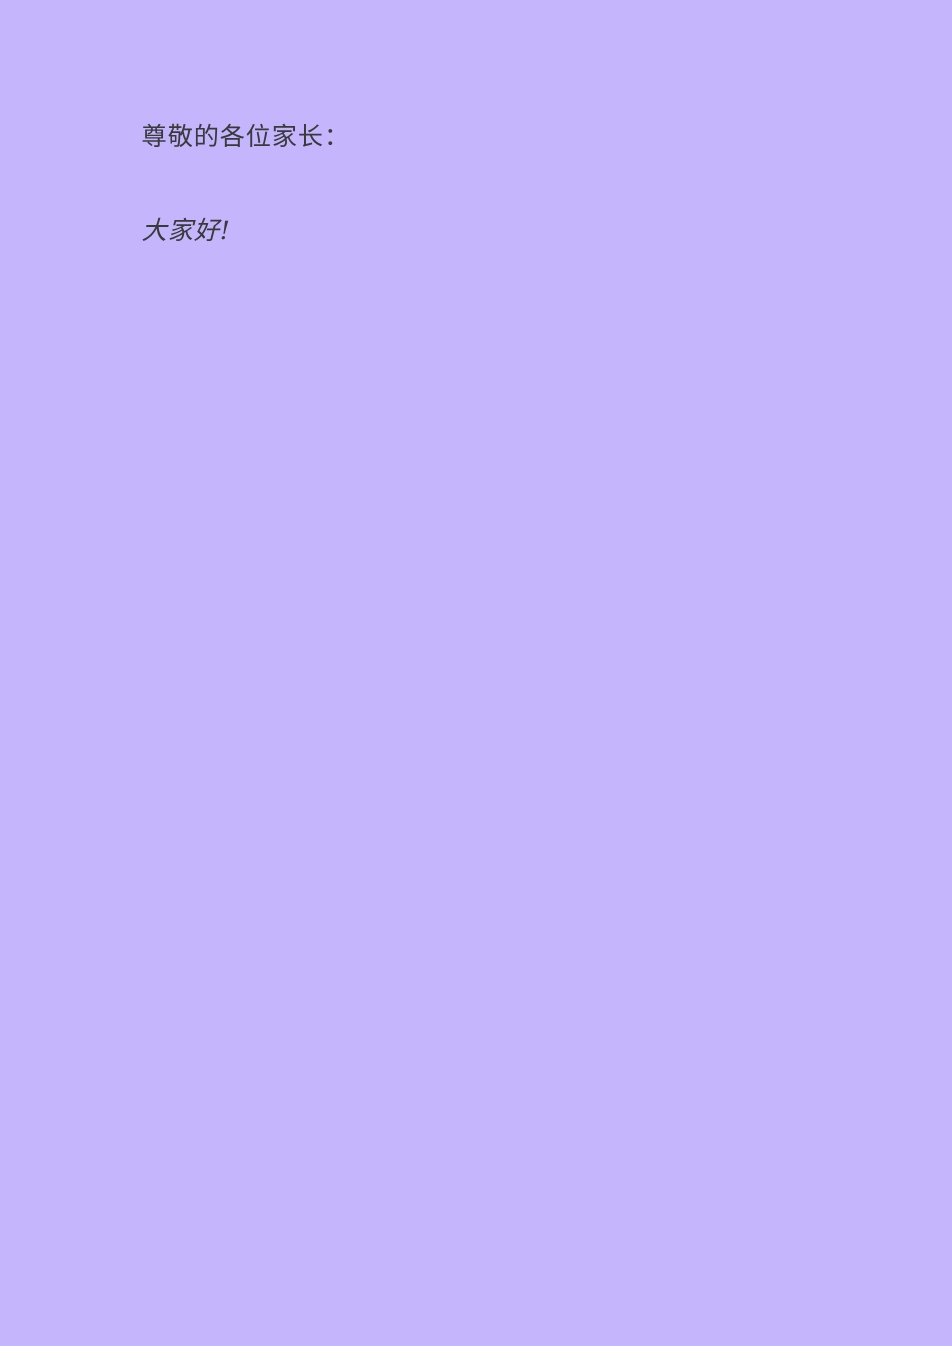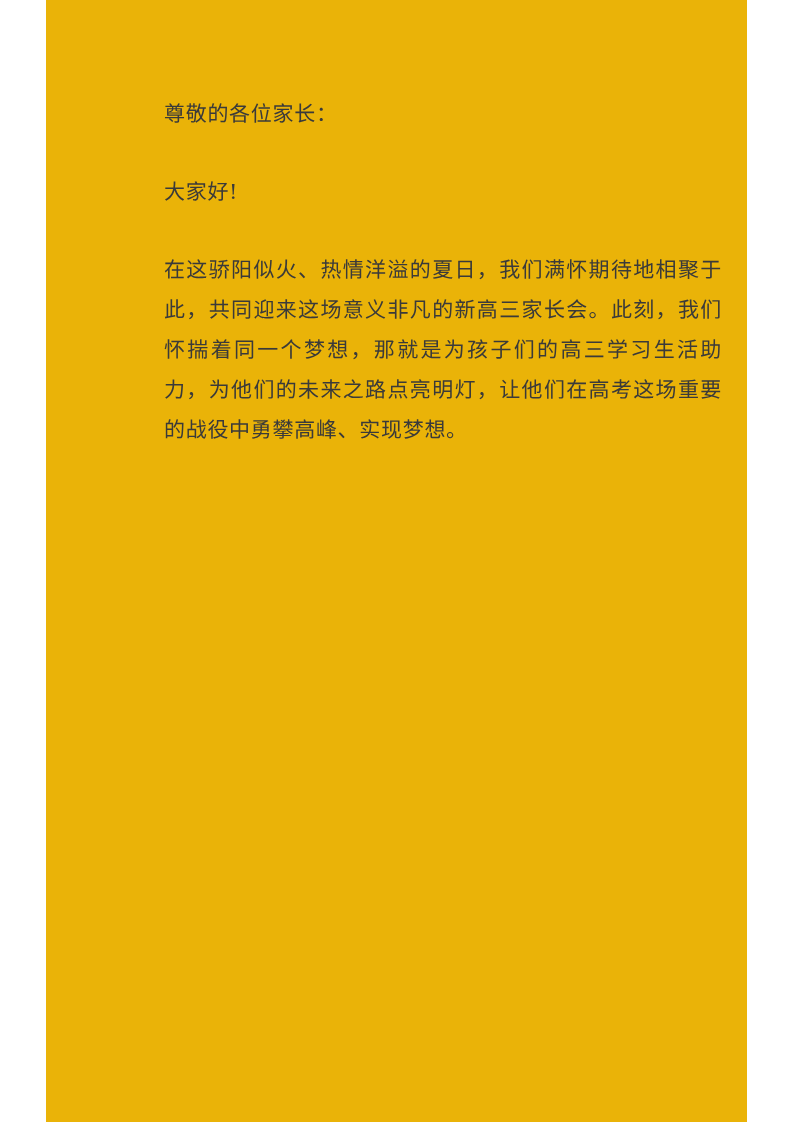--- a/index.html
+++ b/index.html
@@ -8,24 +8,24 @@
     padding: 0;
     background: #ffffff;
   }
 
   body {
     font-family: "DejaVu Serif", "Liberation Serif", serif;
   }
 
   .page {
     position: relative;
-    width: 701px;
+    width: 793px;
     height: 1122px;
     margin: 0 auto;
-    background: #eab308;
+    background: #c4b5fd;
     overflow: hidden;
     box-sizing: border-box;
     padding-left: 12px;
   }
 
   
   .doc-body {
     position: absolute;
     left: 118px;
     top: 94px;
@@ -48,35 +48,35 @@
   .para + .para {
     margin-top: 38px;
   }
 
   .para.salutation {
     text-align: left;
   }
 
   .para.greeting {
     text-align: left;
+    font-style: italic;
   }
 
   
   .para.block {
     text-align: justify;
   }
 </style>
 </head>
 <body>
 
 <div class="page">
   <div class="doc-body">
 
     <p class="para salutation">尊敬的各位家长：</p>
 
     <p class="para greeting">大家好!</p>
 
-    <p class="para block">在这骄阳似火、热情洋溢的夏日，我们满怀期待地相聚于此，共同迎来这场意义非凡的新高三家长会。此刻，我们怀揣着同一个梦想，那就是为孩子们的高三学习生活助力，为他们的未来之路点亮明灯，让他们在高考这场重要的战役中勇攀高峰、实现梦想。</p>
 
 
 
   </div>
 </div>
 
 </body></html>

